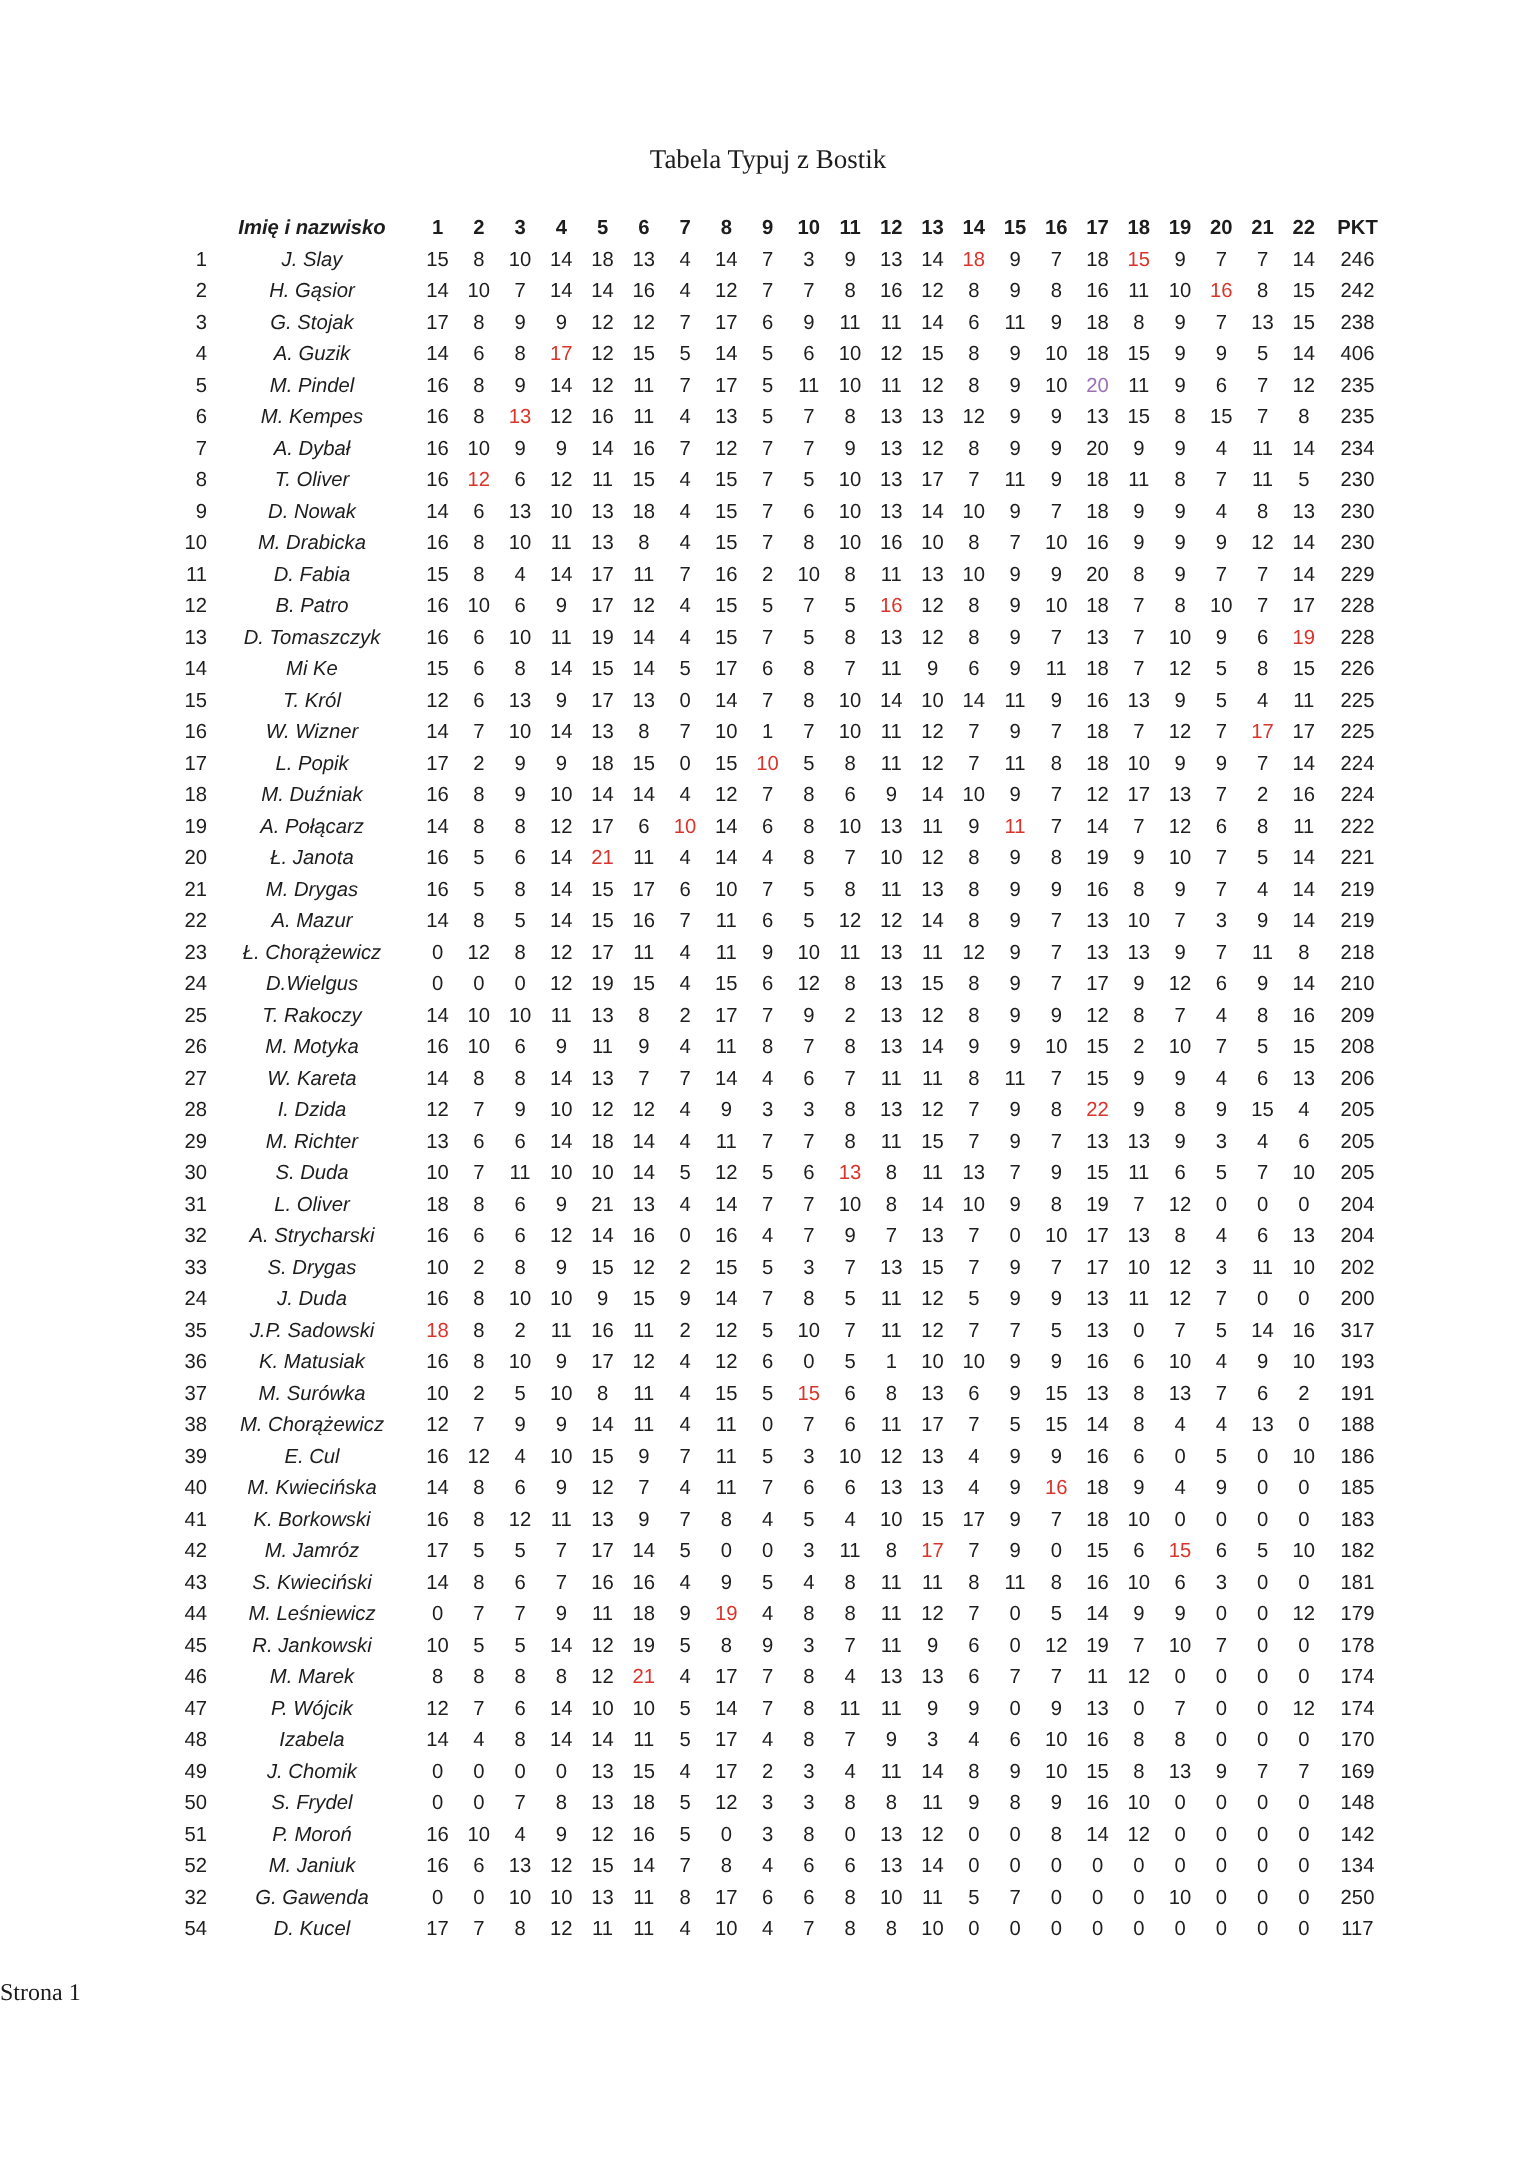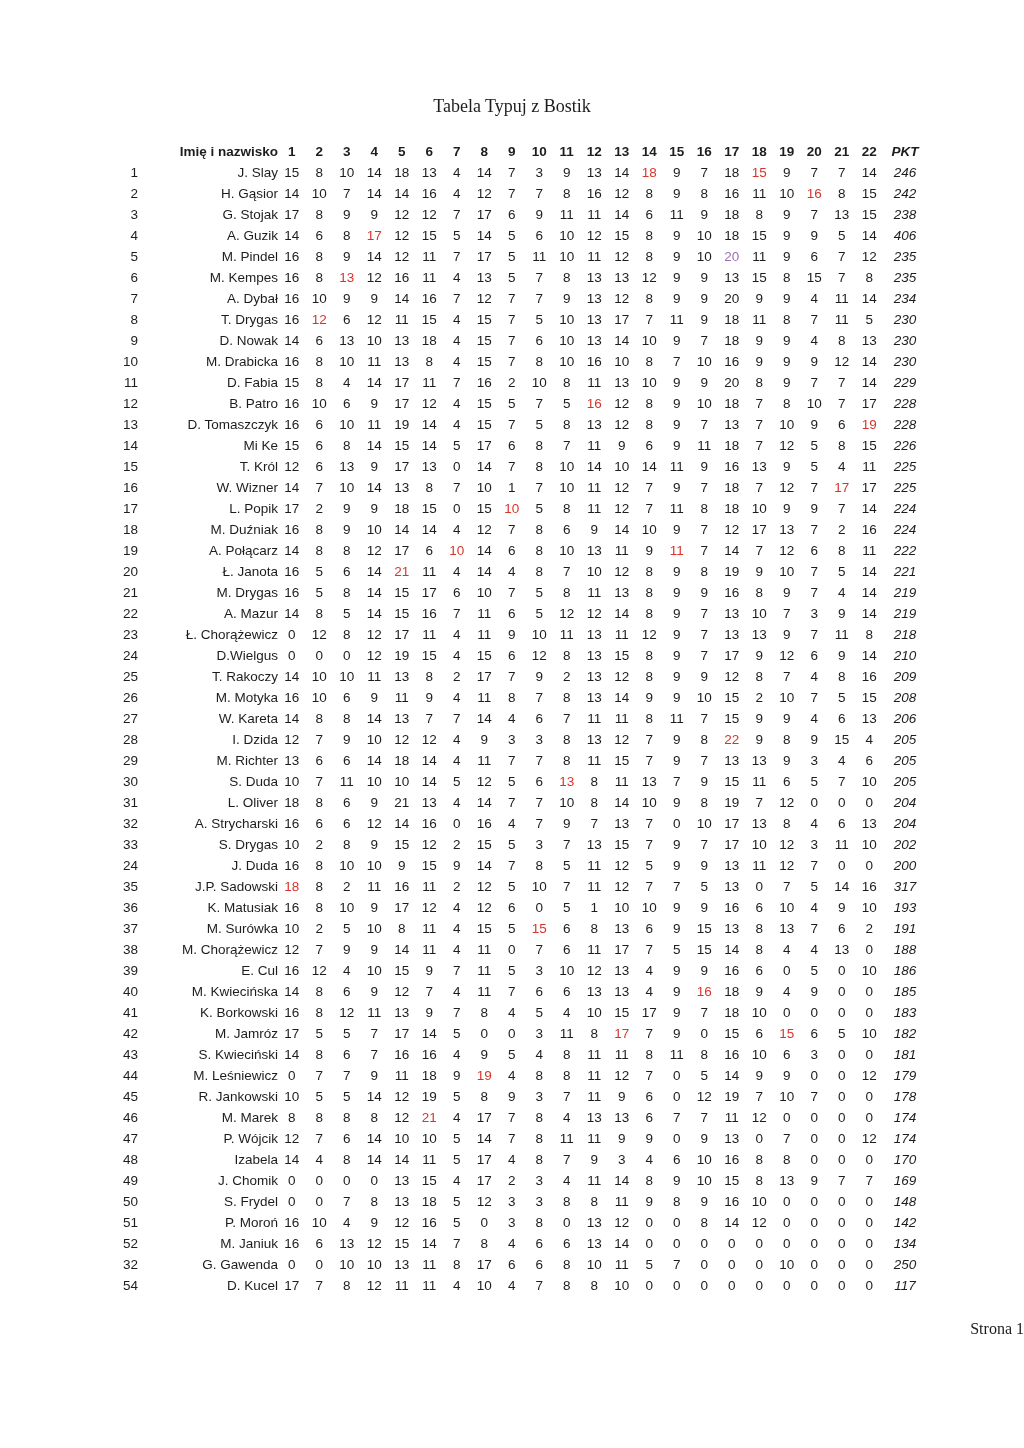--- a/index.html
+++ b/index.html
@@ -35,29 +35,29 @@
   table.results th, table.results td {
     padding: 0;
     height: 21px;
     line-height: 21px;
     white-space: nowrap;
     overflow: visible;
     font-weight: normal;
   }
   table.results thead th { font-weight: bold; }
   .cell-rank  { text-align: right; }
-  .cell-name  { text-align: right; padding-left: 10px; }
+  .cell-name  { text-align: center; padding-left: 10px; font-style: italic; }
   .cell-score { text-align: center; }
-  .cell-pkt   { text-align: center; font-weight: bold; font-style: italic; }
+  .cell-pkt   { text-align: center; font-weight: bold; }
   td.red    { color: var(--hl-red, #d9342b); }
   td.purple { color: var(--hl-purple, #9c6fb5); }
   .page-footer {
     font-family: "Liberation Serif", serif;
     font-size: 16px;
-    text-align: right;
+    text-align: left;
     margin-top: 24px;
     color: #1d1d1d;
   }
 </style>
 </head>
 <body style="color: rgb(29, 29, 29);">
 
 <div class="page-title">Tabela Typuj z Bostik</div>
 
 <div class="table-wrap">
@@ -304,21 +304,21 @@
           <td class="cell-score">20</td>
           <td class="cell-score">9</td>
           <td class="cell-score">9</td>
           <td class="cell-score">4</td>
           <td class="cell-score">11</td>
           <td class="cell-score">14</td>
           <td class="cell-pkt">234</td>
         </tr>
         <tr>
           <td class="cell-rank">8</td>
-          <td class="cell-name">T. Drygas</td>
+          <td class="cell-name">T. Oliver</td>
           <td class="cell-score">16</td>
           <td class="cell-score red">12</td>
           <td class="cell-score">6</td>
           <td class="cell-score">12</td>
           <td class="cell-score">11</td>
           <td class="cell-score">15</td>
           <td class="cell-score">4</td>
           <td class="cell-score">15</td>
           <td class="cell-score">7</td>
           <td class="cell-score">5</td>

